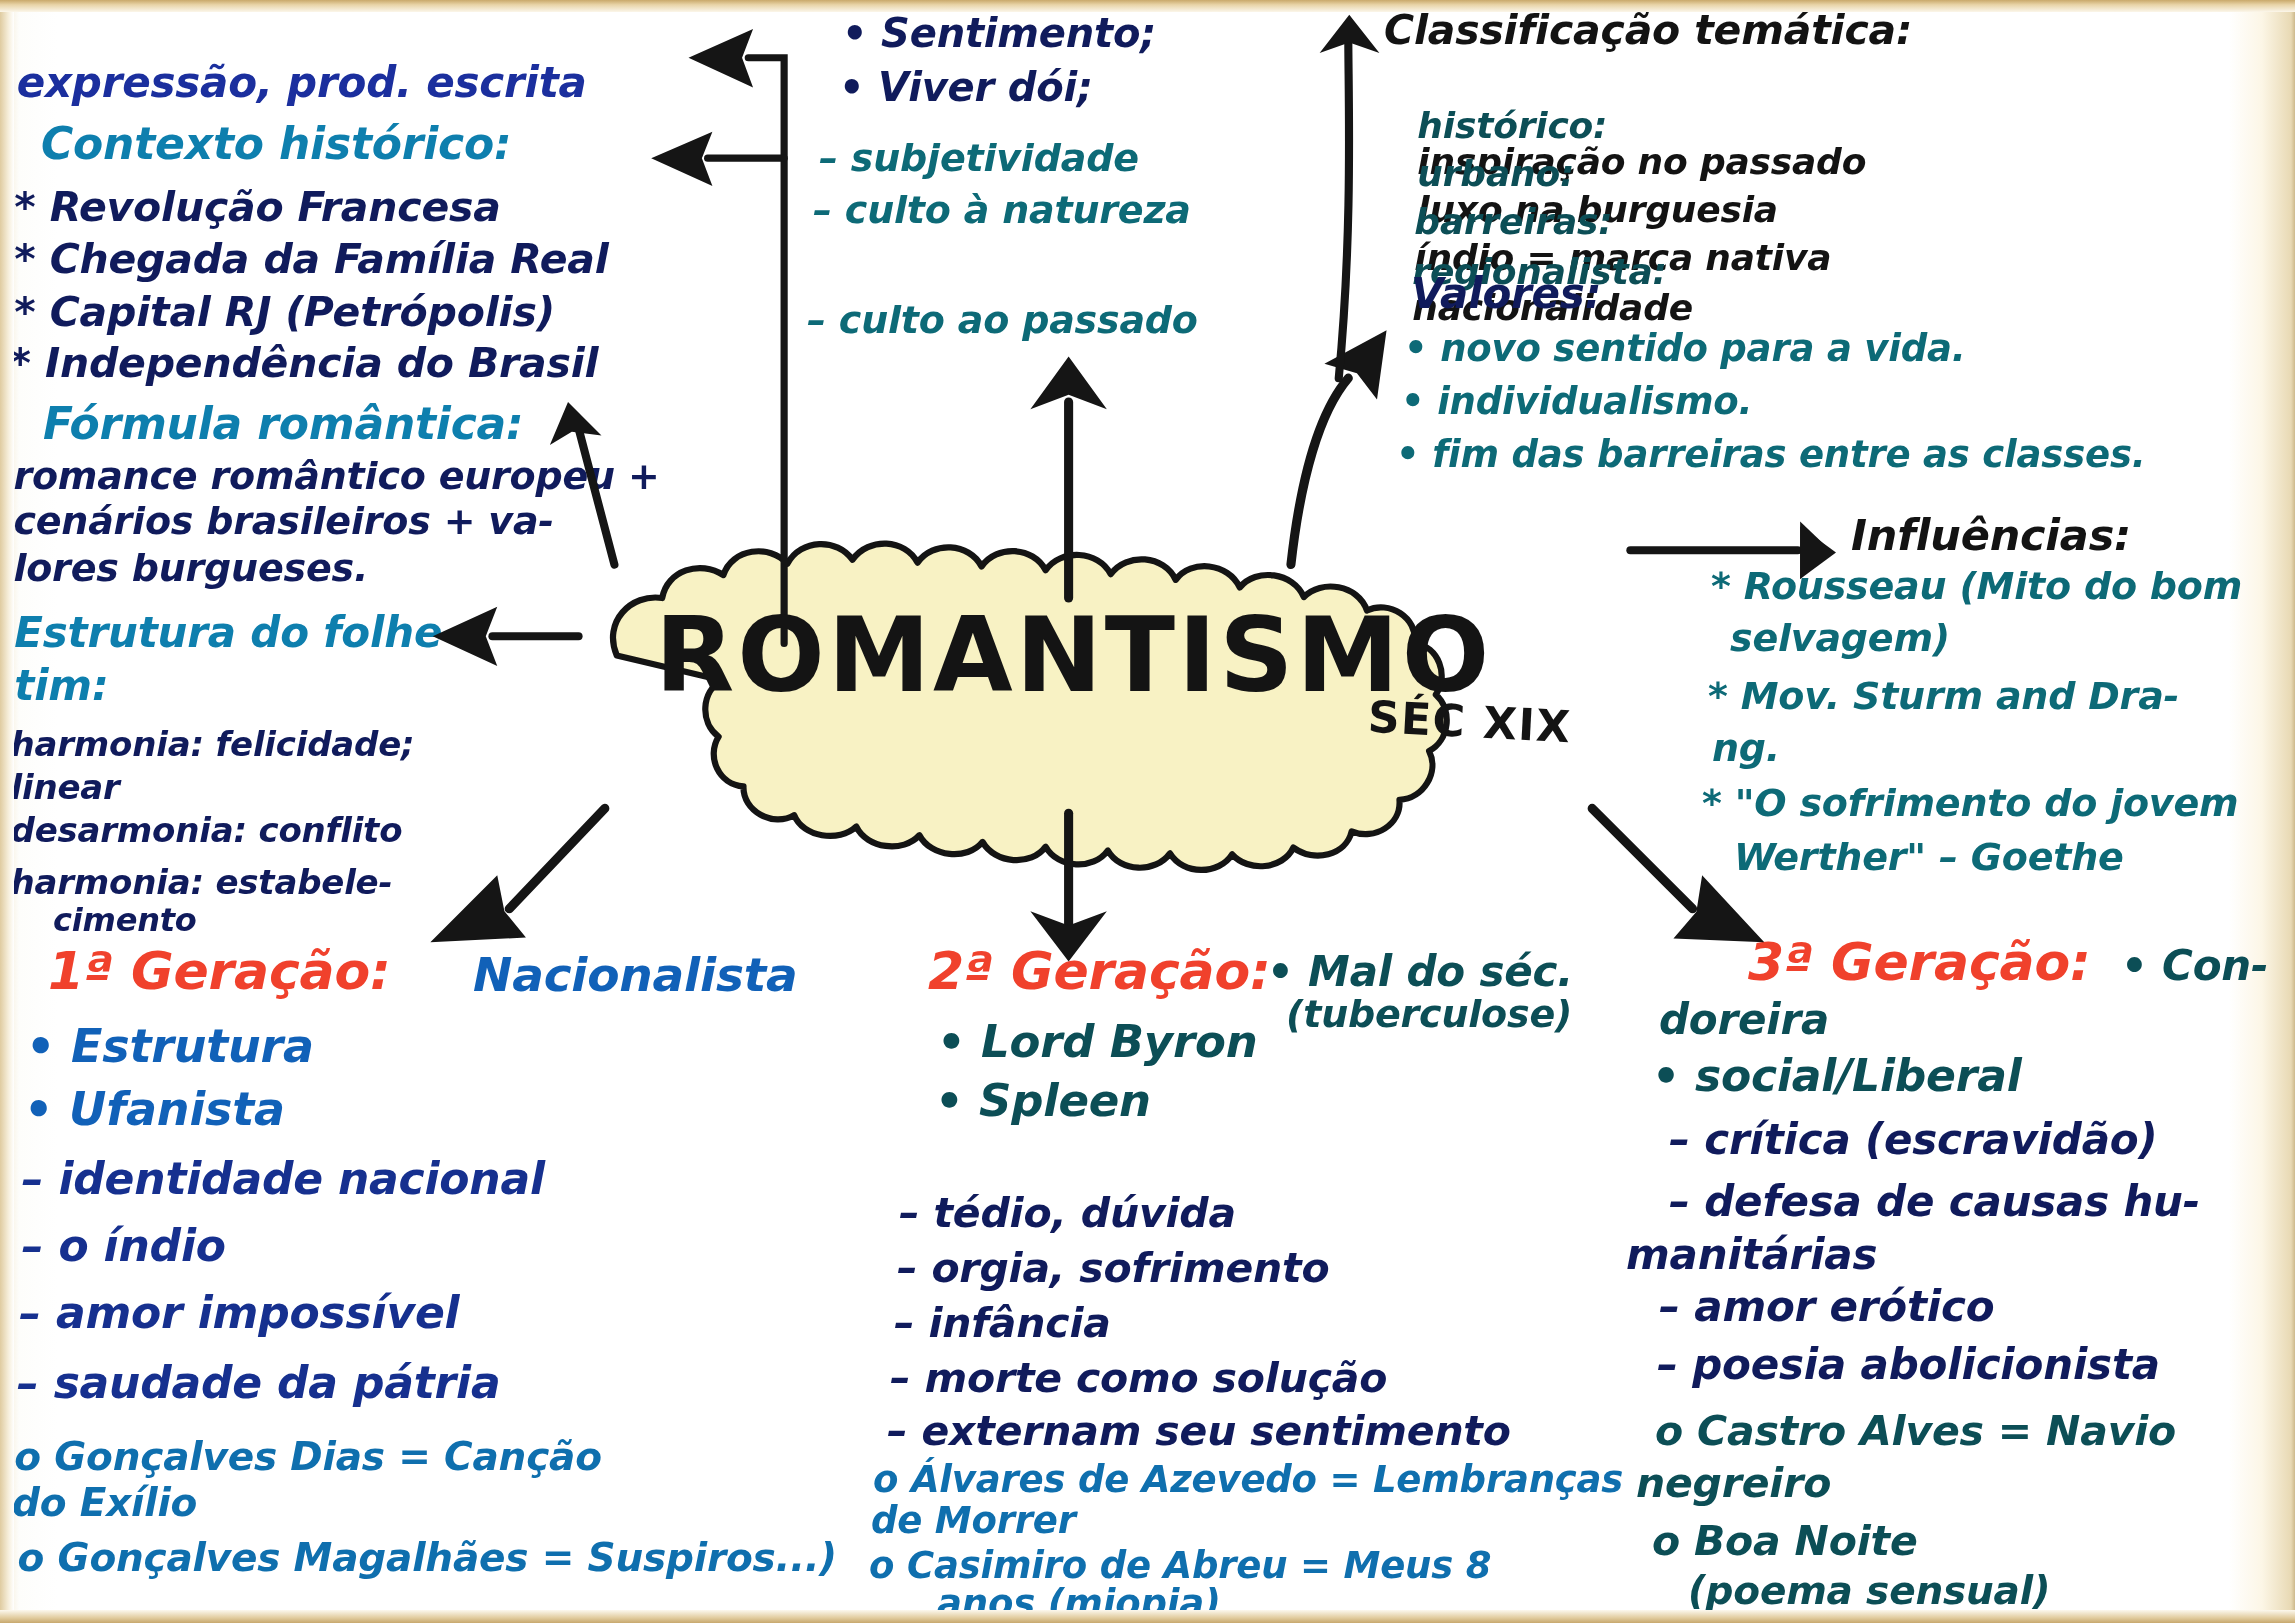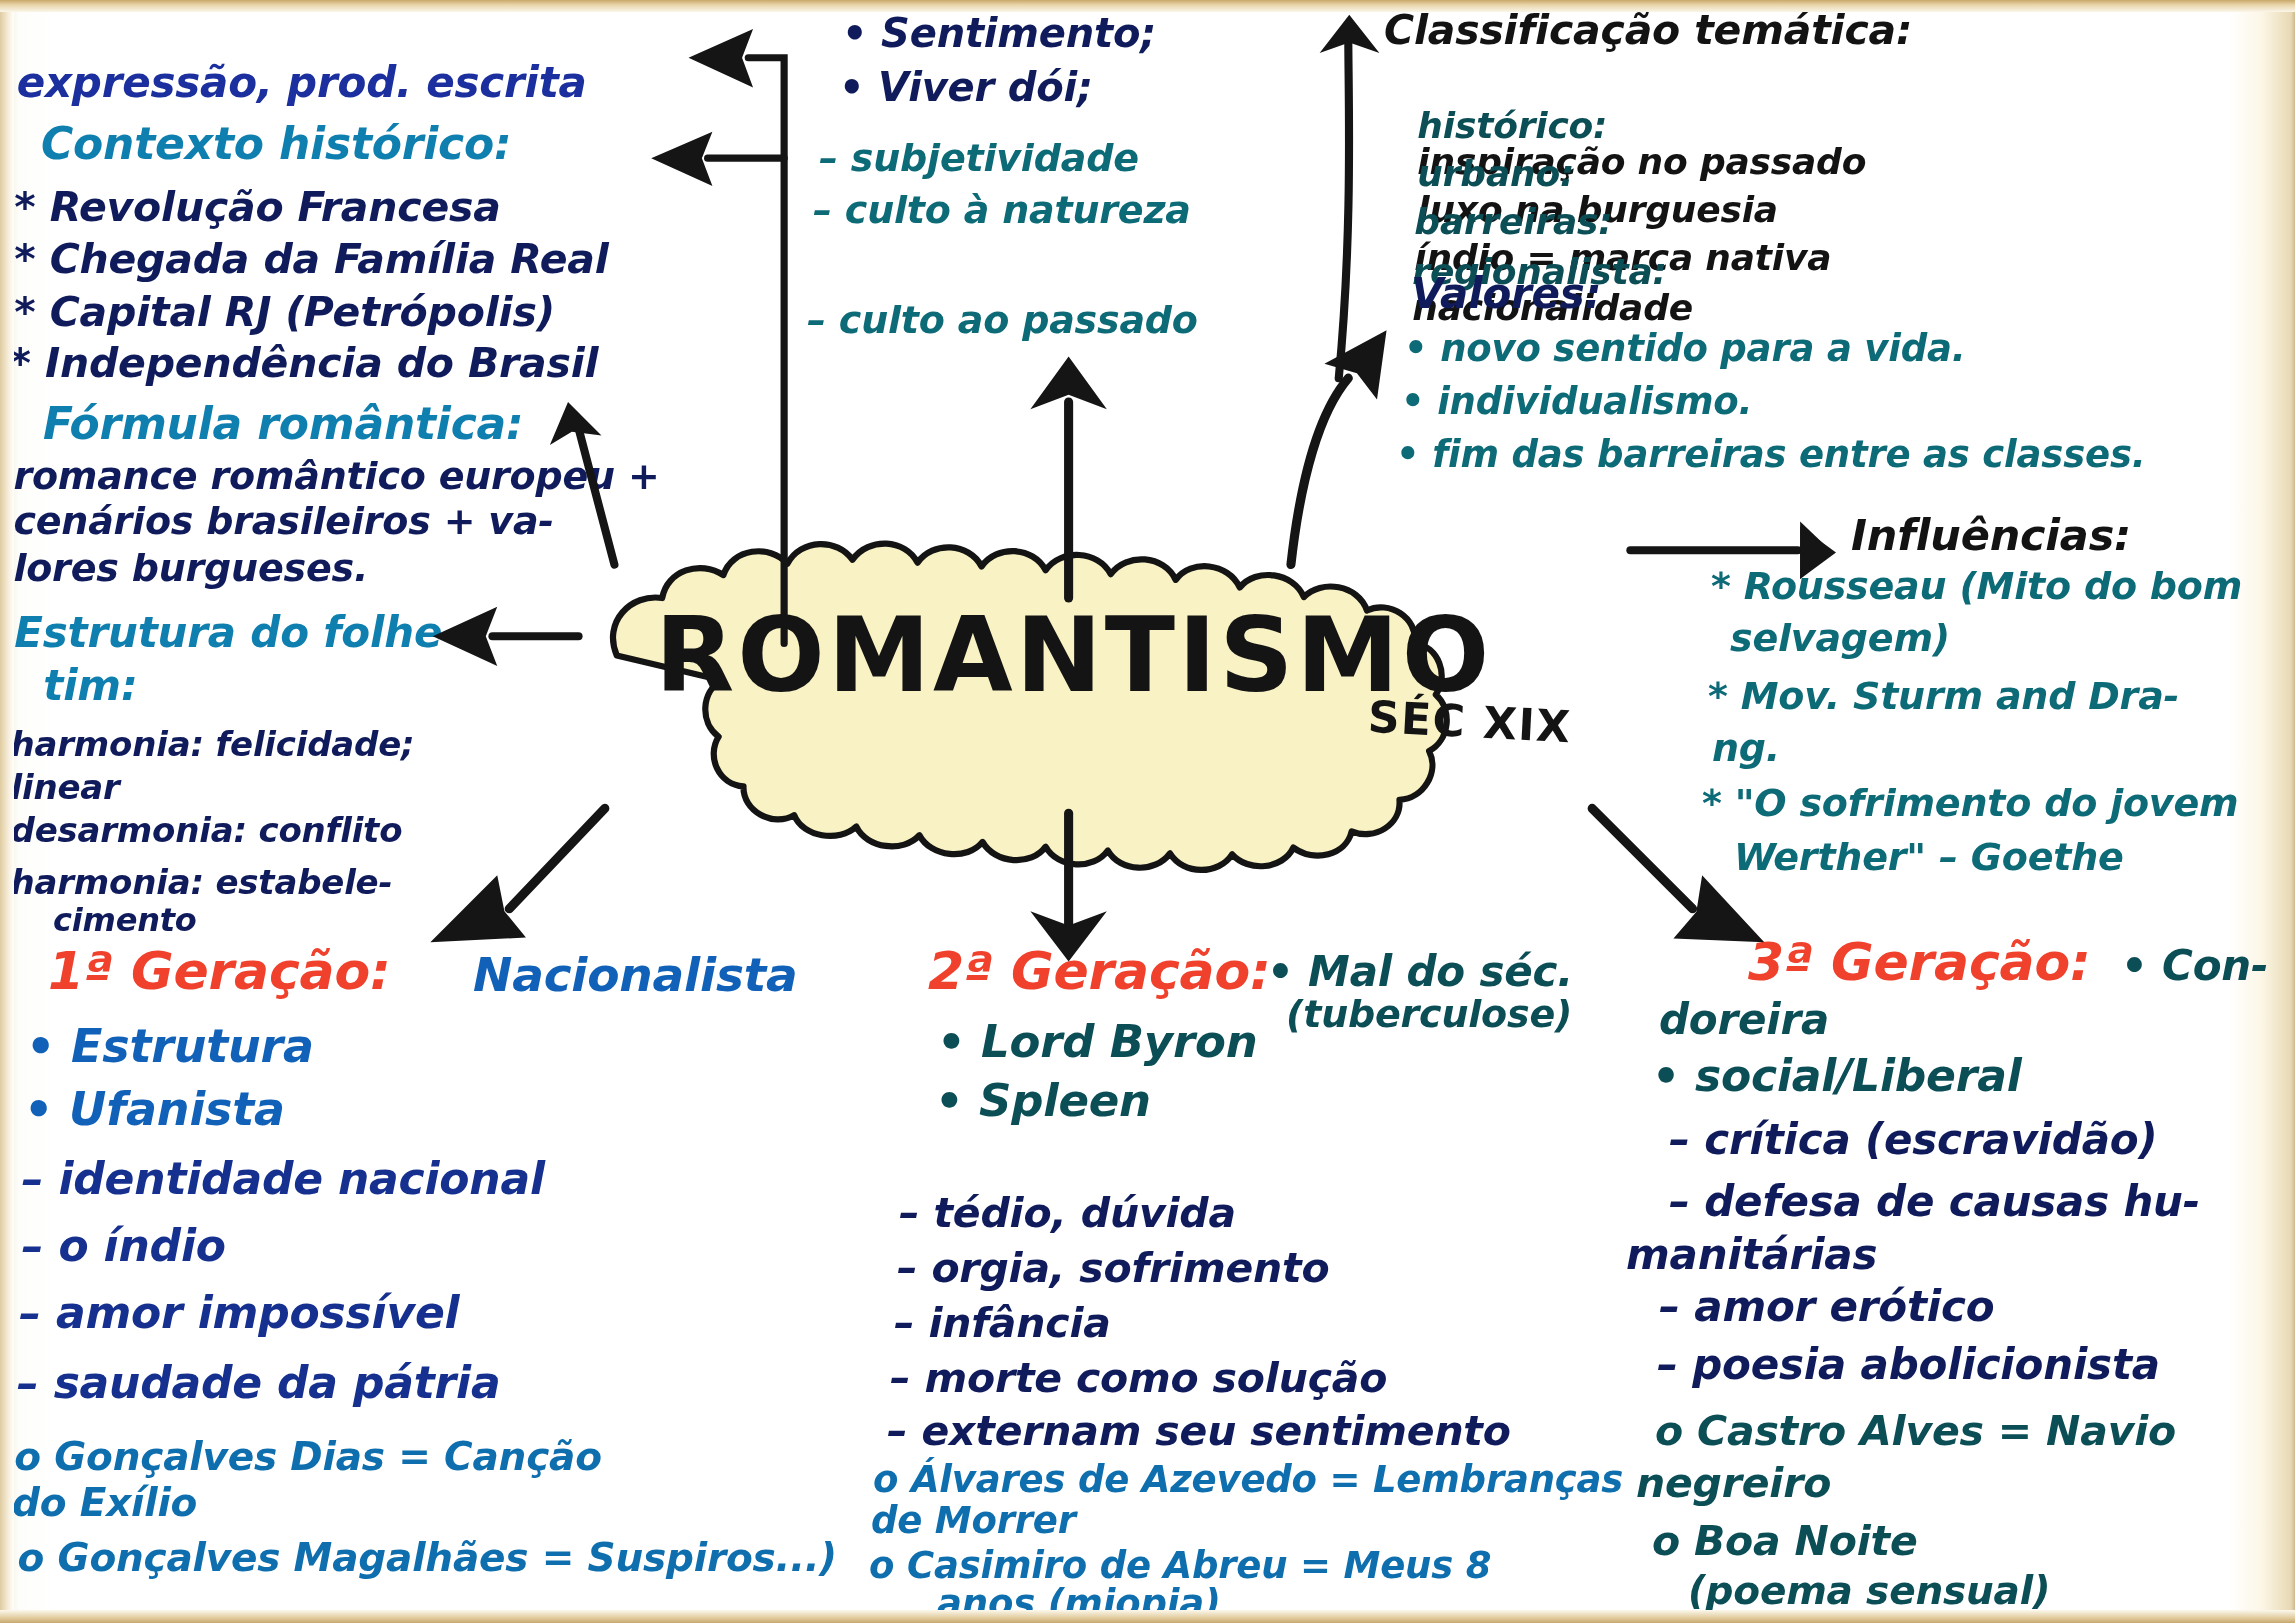--- a/index.html
+++ b/index.html
@@ -128,21 +128,21 @@
   <div class="txt hand navy" style="left:14.3px;top:239px;font-size:41px;"><span>*</span> <span>Chegada da Família Real</span></div>
   <div class="txt hand navy" style="left:14.3px;top:292px;font-size:41px;"><span>*</span> <span>Capital RJ (Petrópolis)</span></div>
   <div class="txt hand navy" style="left:9.6px;top:343px;font-size:41px;"><span>*</span> <span>Independência do Brasil</span></div>
 
   <div class="txt hand cyan" style="left:43px;top:402px;font-size:44px;">Fórmula romântica:</div>
   <div class="txt hand navy" style="left:13.4px;top:457px;font-size:38px;">romance romântico europeu +</div>
   <div class="txt hand navy" style="left:13.4px;top:502px;font-size:38px;">cenários brasileiros + va-</div>
   <div class="txt hand navy" style="left:13.4px;top:549px;font-size:38px;">lores burgueses.</div>
 
   <div class="txt hand cyan" style="left:14.3px;top:612px;font-size:42px;">Estrutura do folhe-</div>
-  <div class="txt hand cyan" style="left:14.3px;top:665px;font-size:42px;margin-left:29px;">tim:</div>
+  <div class="txt hand cyan" style="left:14.3px;top:665px;font-size:42px;">tim:</div>
 
   <div class="txt hand navy" style="left:10.5px;top:727px;font-size:34px;"><span>harmonia:</span> <span>felicidade;</span></div>
   <div class="txt hand navy" style="left:10.5px;top:770px;font-size:34px;">linear</div>
   <div class="txt hand navy" style="left:10.5px;top:813px;font-size:34px;"><span>desarmonia:</span> <span>conflito</span></div>
   <div class="txt hand navy" style="left:10.5px;top:865px;font-size:34px;"><span>harmonia:</span> <span>estabele-</span></div>
   <div class="txt hand navy" style="left:53px;top:904px;font-size:32px;">cimento</div>
 
   <div class="txt hand navy" style="left:842px;top:13.4px;font-size:40px;"><span>•</span> <span>Sentimento;</span></div>
   <div class="txt hand navy" style="left:839px;top:67px;font-size:40px;"><span>•</span> <span>Viver dói;</span></div>
 

